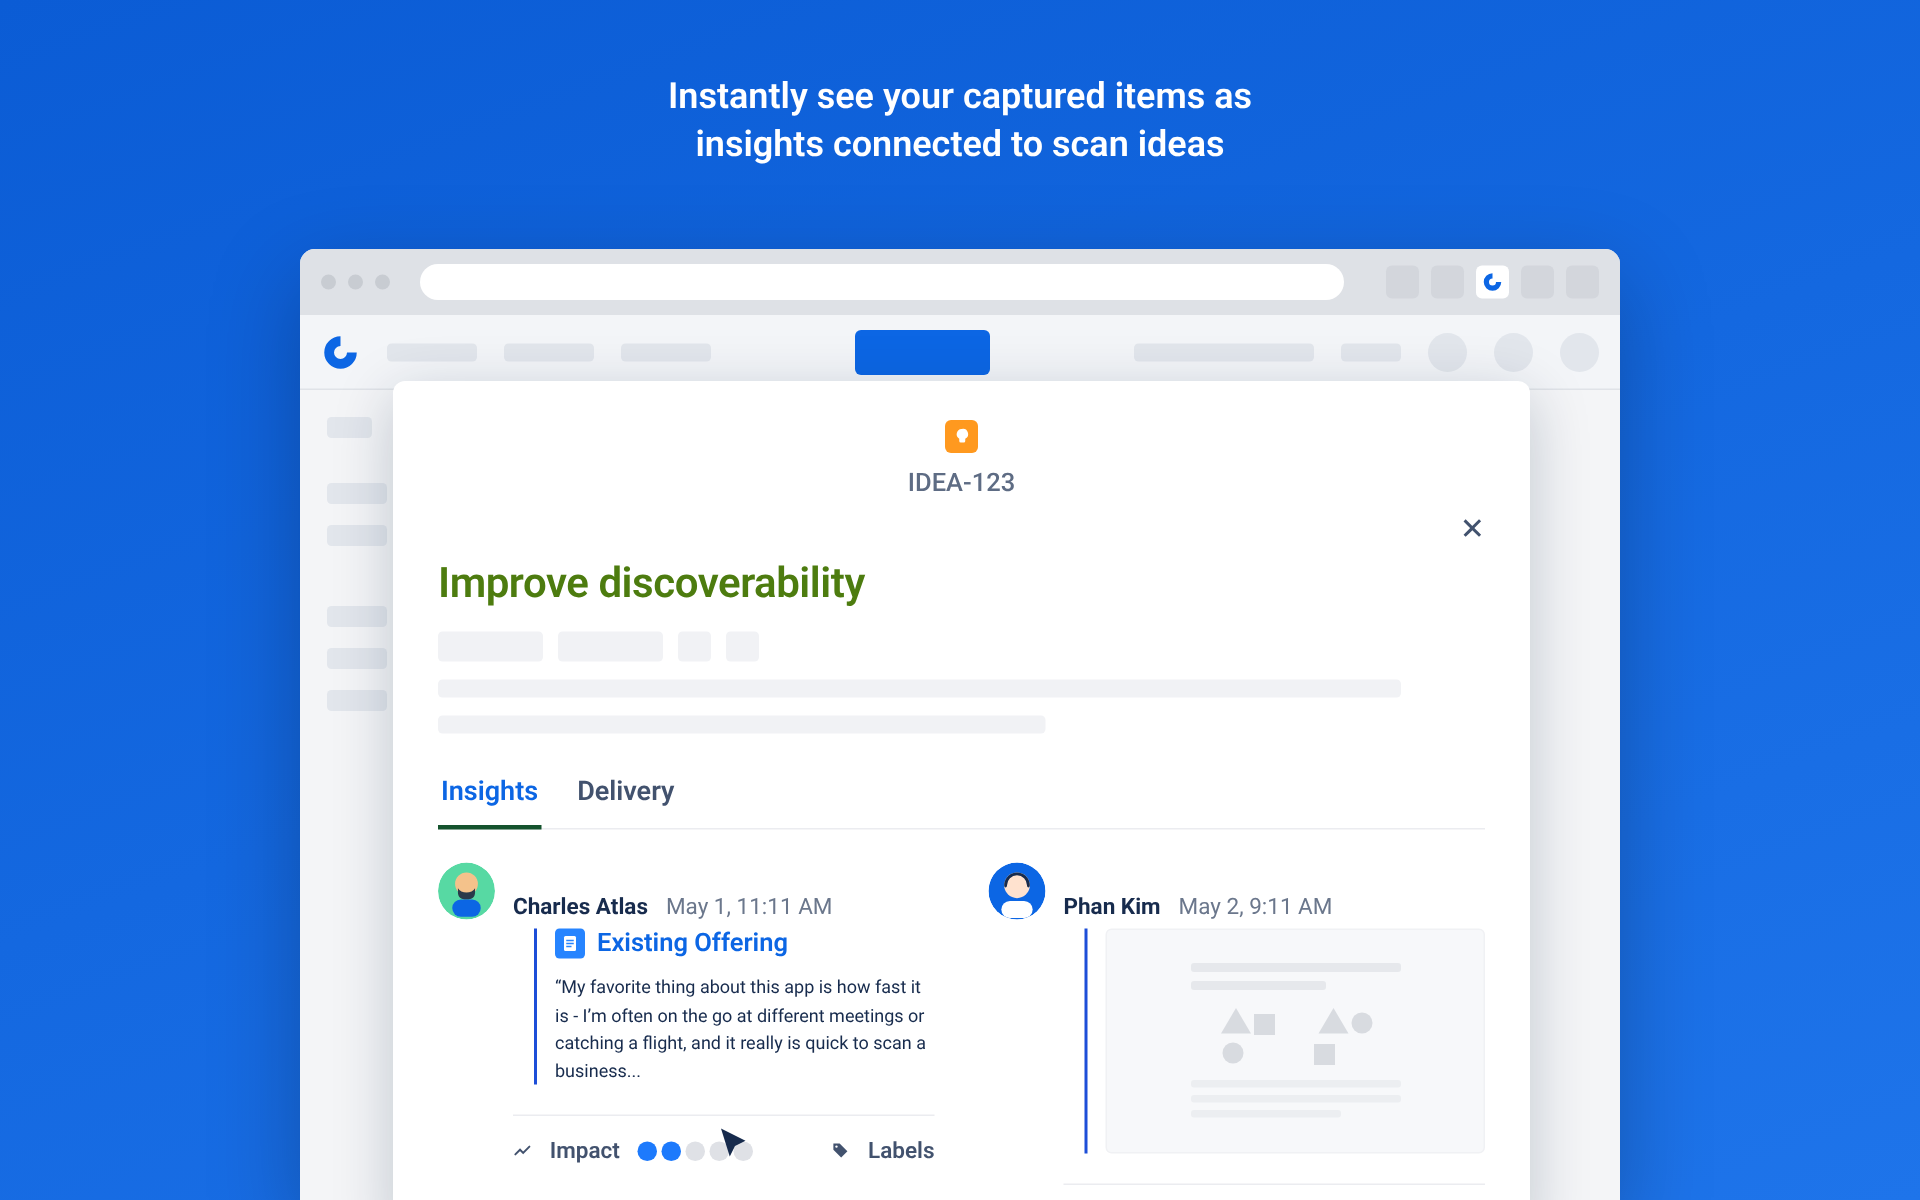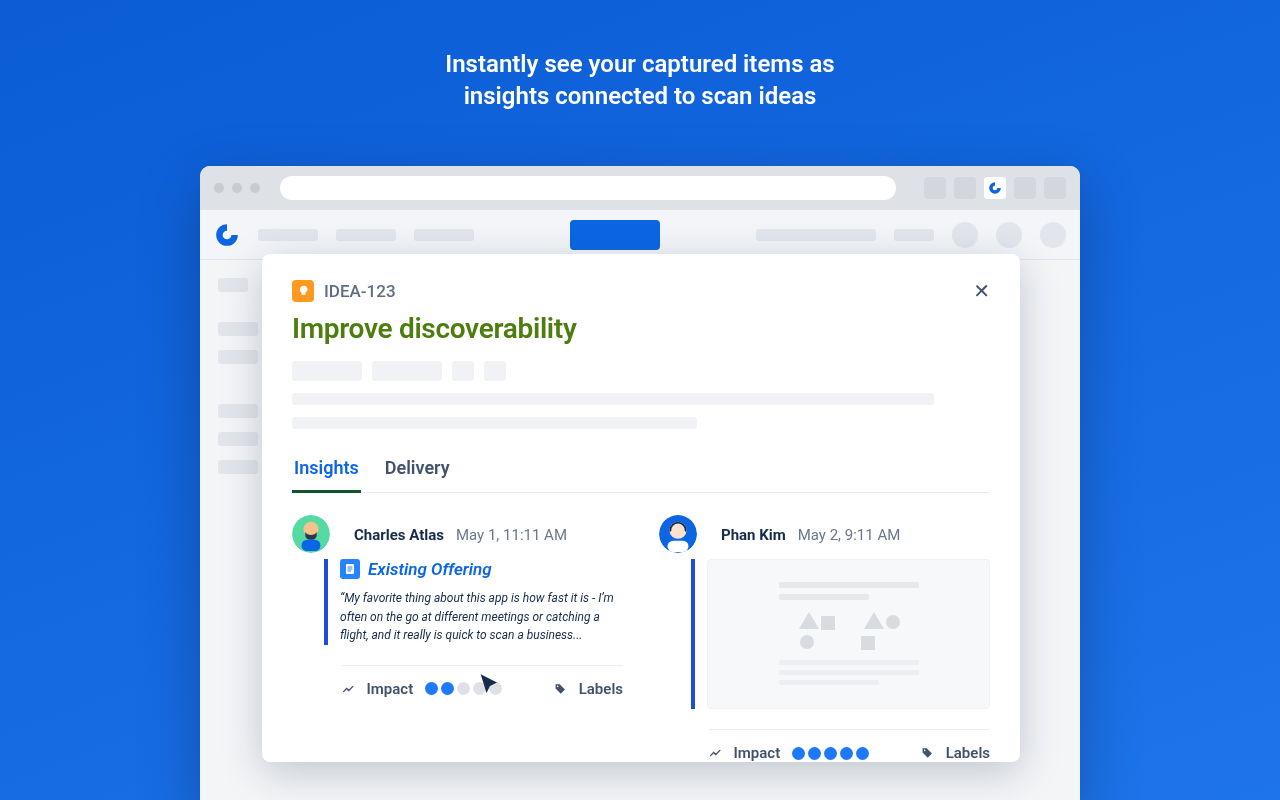--- a/index.html
+++ b/index.html
@@ -78,46 +78,46 @@
   .modal {
     position:absolute;
     left: 62px;
     top: -6px;
     width: 758px;
     background:#fff;
     border-radius:8px;
     box-shadow: 0 10px 40px rgba(9,30,66,0.22);
     padding: 26px 30px 0 30px;
   }
-  .modal-head { display:flex; align-items:center; gap:10px; }
+  .modal-head { display:flex; align-items:center; gap:10px;flex-direction:column; }
   .idea-badge {
     width:22px; height:22px; background:#ff991f; border-radius:4px;
     display:flex; align-items:center; justify-content:center;
   }
   .idea-key { color:#5e6c84; font-size:17px; font-weight:500; }
   .close-x { margin-left:auto; color:#42526e; font-size:20px; cursor:pointer; font-weight:300; line-height:1; }
   .idea-title { font-size:28px; font-weight:600; color:#4d7c0f; margin-top:10px; letter-spacing:-0.3px; }
   .meta-row { display:flex; gap:10px; margin-top:16px; }
   .meta-ph { background:#f1f2f5; border-radius:3px; height:20px; }
   .long-ph { background:#f1f2f5; border-radius:3px; height:12px; margin-top:12px; }
 
   .tabs { display:flex; gap:22px; margin-top:28px; border-bottom:1px solid #ebecf0; }
   .tab {
     padding: 0 2px 12px 2px;
     font-size:18px; font-weight:600; color:#42526e; cursor:pointer;
   }
   .tab.active { color:#0c66e4; border-bottom:3px solid #14532d; margin-bottom:-1px; }
 
   .insights { display:flex; gap:36px; margin-top:22px; }
   .insight { flex:1; min-width:0; }
-  .ins-hdr { display:flex; align-items:center; gap:24px; }
+  .ins-hdr { display:flex; align-items:flex-end; gap:12px; }
   .avatar { width:38px; height:38px; border-radius:50%; flex-shrink:0; }
   .author { font-weight:700; color:#172b4d; font-size:15px; }
   .timestamp { color:#6b778c; font-size:15px; margin-left:8px; }
-  .ins-body { margin-left:32px; border-left:4px solid #1d4ed8; padding-left:12px; margin-top:6px;font-style:italic; }
+  .ins-body { margin-left:64px; border-left:2px solid #1d4ed8; padding-left:12px; margin-top:6px; }
   .doc-row { display:flex; align-items:center; gap:8px; }
   .gdoc-icon { width:20px; height:20px; background:#2684ff; border-radius:3px; display:flex; align-items:center; justify-content:center; }
   .doc-title { color:#0c66e4; font-weight:600; font-size:17px; }
   .quote { color:#172b4d; font-size:12px; line-height:1.55; margin-top:10px; }
   .attach-ph {
     height:150px; background:#f7f8fa; border:1px solid #f0f1f4; border-radius:4px; margin-top:6px;
     display:flex; align-items:center; justify-content:center;
   }
   .ins-footer {
     display:flex; align-items:center; gap:12px;

